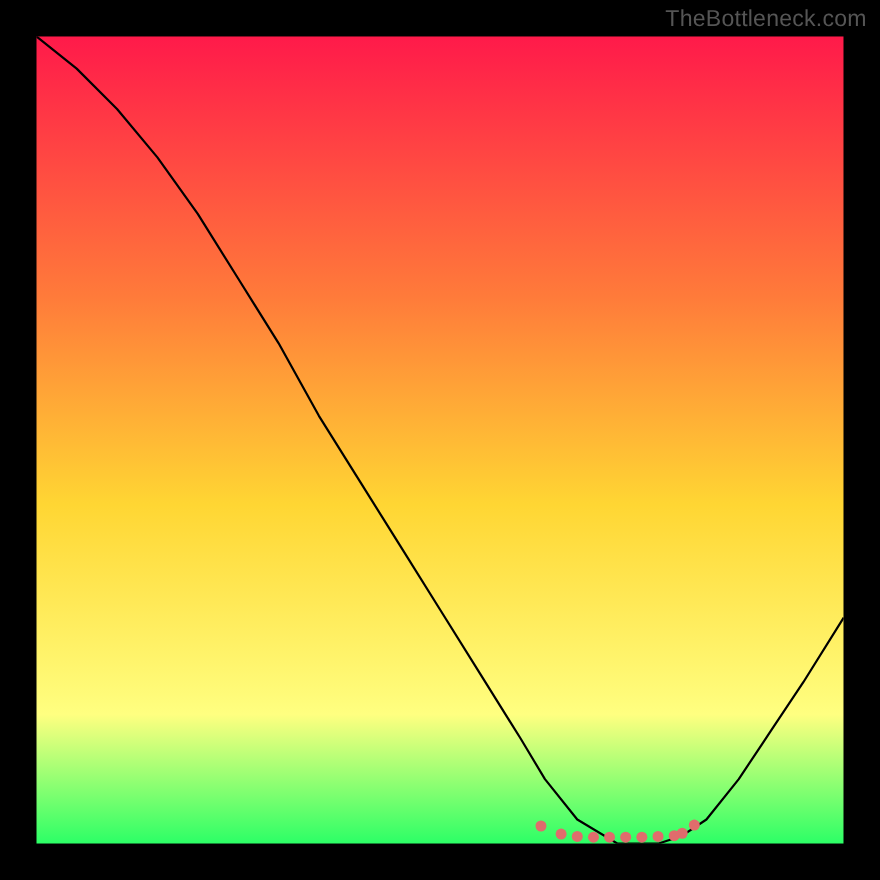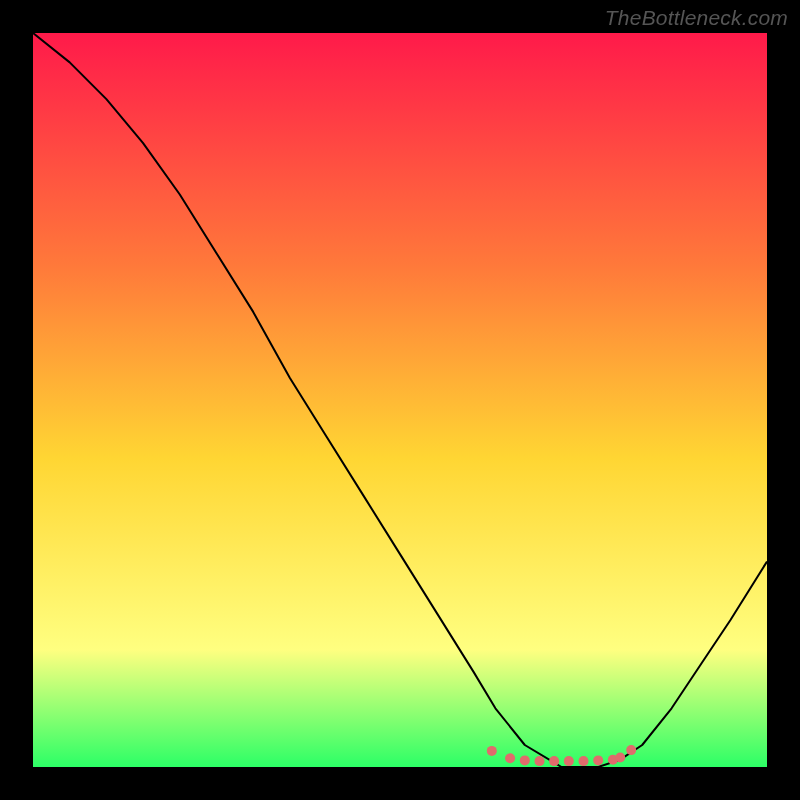--- a/index.html
+++ b/index.html
@@ -13,21 +13,20 @@
   }
   .watermark {
     position: absolute;
     top: 6px;
     right: 12px;
     color: #555;
     font-size: 21px;
     font-weight: 500;
     letter-spacing: 0.2px;
     z-index: 10;
-    font-style: italic;
   }
   .frame {
     position: absolute;
     left: 33px;
     top: 33px;
     width: 734px;
     height: 734px;
     background: #000;
   }
   .plot-area {

